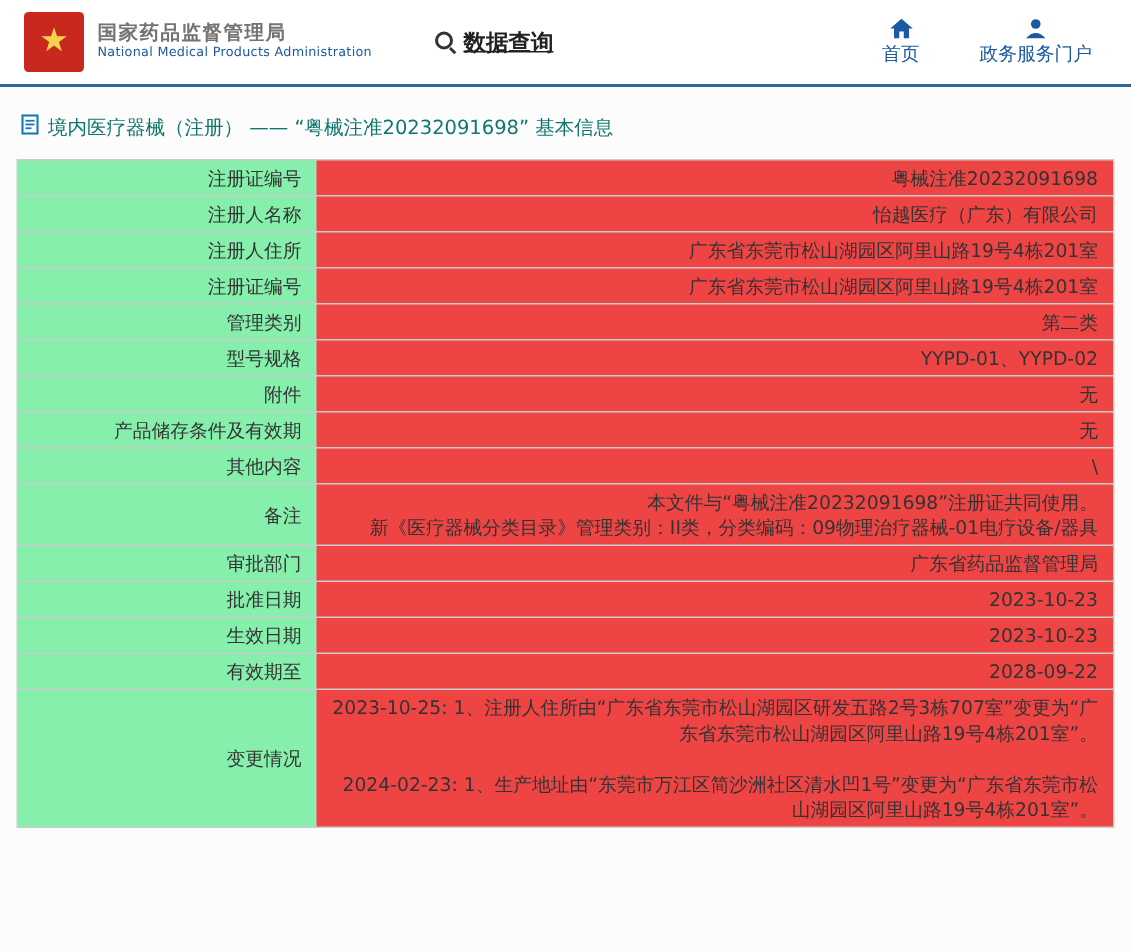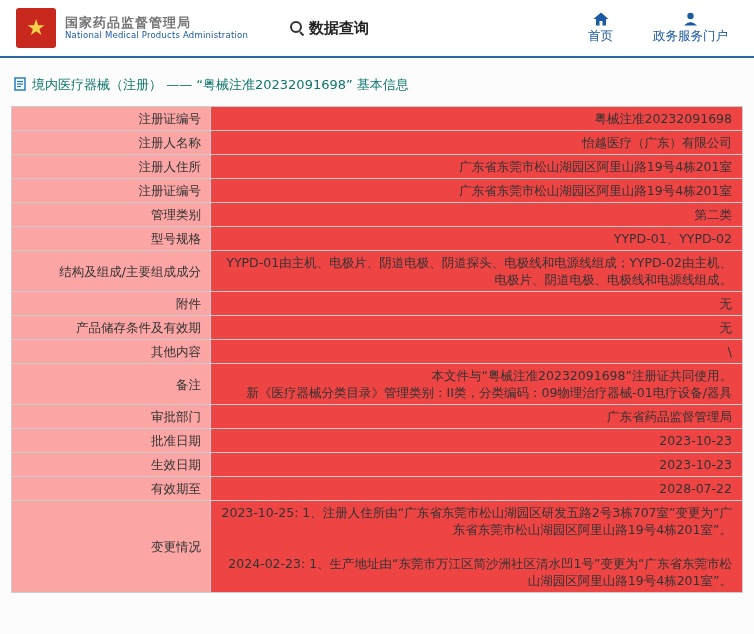--- a/index.html
+++ b/index.html
@@ -24,21 +24,21 @@
     display: flex; align-items: center; justify-content: center;
     color: #f6d14c; font-size: 22px; line-height: 1;
   }
   .title-block { margin-left: 9px; line-height: 1.15; }
   .site-title { font-size: 13px; font-weight: bold; color: #737373; letter-spacing: 1px; }
   .site-subtitle { font-size: 8.5px; color: #1b5aa0; letter-spacing: 0.2px; }
 
   .search-entry {
     display: flex; align-items: center; gap: 5px;
     margin-left: 42px; cursor: pointer;
-    font-size: 15px; font-weight: bold; color: #222;
+    font-size: 15px; font-weight: bold; color: #222; text-decoration: underline;
   }
   .search-icon { position: relative; width: 14px; height: 14px; display: inline-block; }
   .search-icon::before {
     content: ""; position: absolute; left: 0; top: 0;
     width: 8px; height: 8px; border: 2px solid #333; border-radius: 50%;
   }
   .search-icon::after {
     content: ""; position: absolute; left: 10px; top: 10px;
     width: 5px; height: 2px; background: #333;
     transform: rotate(45deg); transform-origin: left center;
@@ -61,21 +61,21 @@
 
   
   table.info {
     width: 732px; margin: 2px 11px 14px 11px;
     border-collapse: separate; border-spacing: 1px;
     background: #cccccc; 
     table-layout: fixed;
   }
   td { font-size: 12.5px; line-height: 17px; vertical-align: middle; }
   td.label {
-    width: 198px; background: #fca5a5;
+    width: 198px; background: #86efac;
     text-align: right; padding: 3px 9px;
     color: #333;
   }
   td.value {
     background: #ef4444; text-align: right; padding: 3px 10px;
     white-space: pre-line; word-break: break-all;
   }
 </style>
 </head>
 <body>
@@ -149,24 +149,20 @@
         </tr>
         <tr>
           <td class="label">管理类别</td>
           <td class="value">第二类</td>
         </tr>
         <tr>
           <td class="label">型号规格</td>
           <td class="value">YYPD-01、YYPD-02</td>
         </tr>
         <tr>
-          <td class="label">结构及组成/主要组成成分</td>
-          <td class="value">YYPD-01由主机、电极片、阴道电极、阴道探头、电极线和电源线组成；YYPD-02由主机、电极片、阴道电极、电极线和电源线组成。</td>
-        </tr>
-        <tr>
           <td class="label">附件</td>
           <td class="value">无</td>
         </tr>
         <tr>
           <td class="label">产品储存条件及有效期</td>
           <td class="value">无</td>
         </tr>
         <tr>
           <td class="label">其他内容</td>
           <td class="value">\</td>
@@ -183,21 +179,21 @@
         <tr>
           <td class="label">批准日期</td>
           <td class="value">2023-10-23</td>
         </tr>
         <tr>
           <td class="label">生效日期</td>
           <td class="value">2023-10-23</td>
         </tr>
         <tr>
           <td class="label">有效期至</td>
-          <td class="value">2028-07-22</td>
+          <td class="value">2028-09-22</td>
         </tr>
         <tr>
           <td class="label">变更情况</td>
           <td class="value">2023-10-25: 1、注册人住所由“广东省东莞市松山湖园区研发五路2号3栋707室”变更为“广东省东莞市松山湖园区阿里山路19号4栋201室”。
 
 2024-02-23: 1、生产地址由“东莞市万江区简沙洲社区清水凹1号”变更为“广东省东莞市松山湖园区阿里山路19号4栋201室”。</td>
         </tr>
       </tbody>
   </table>
 

